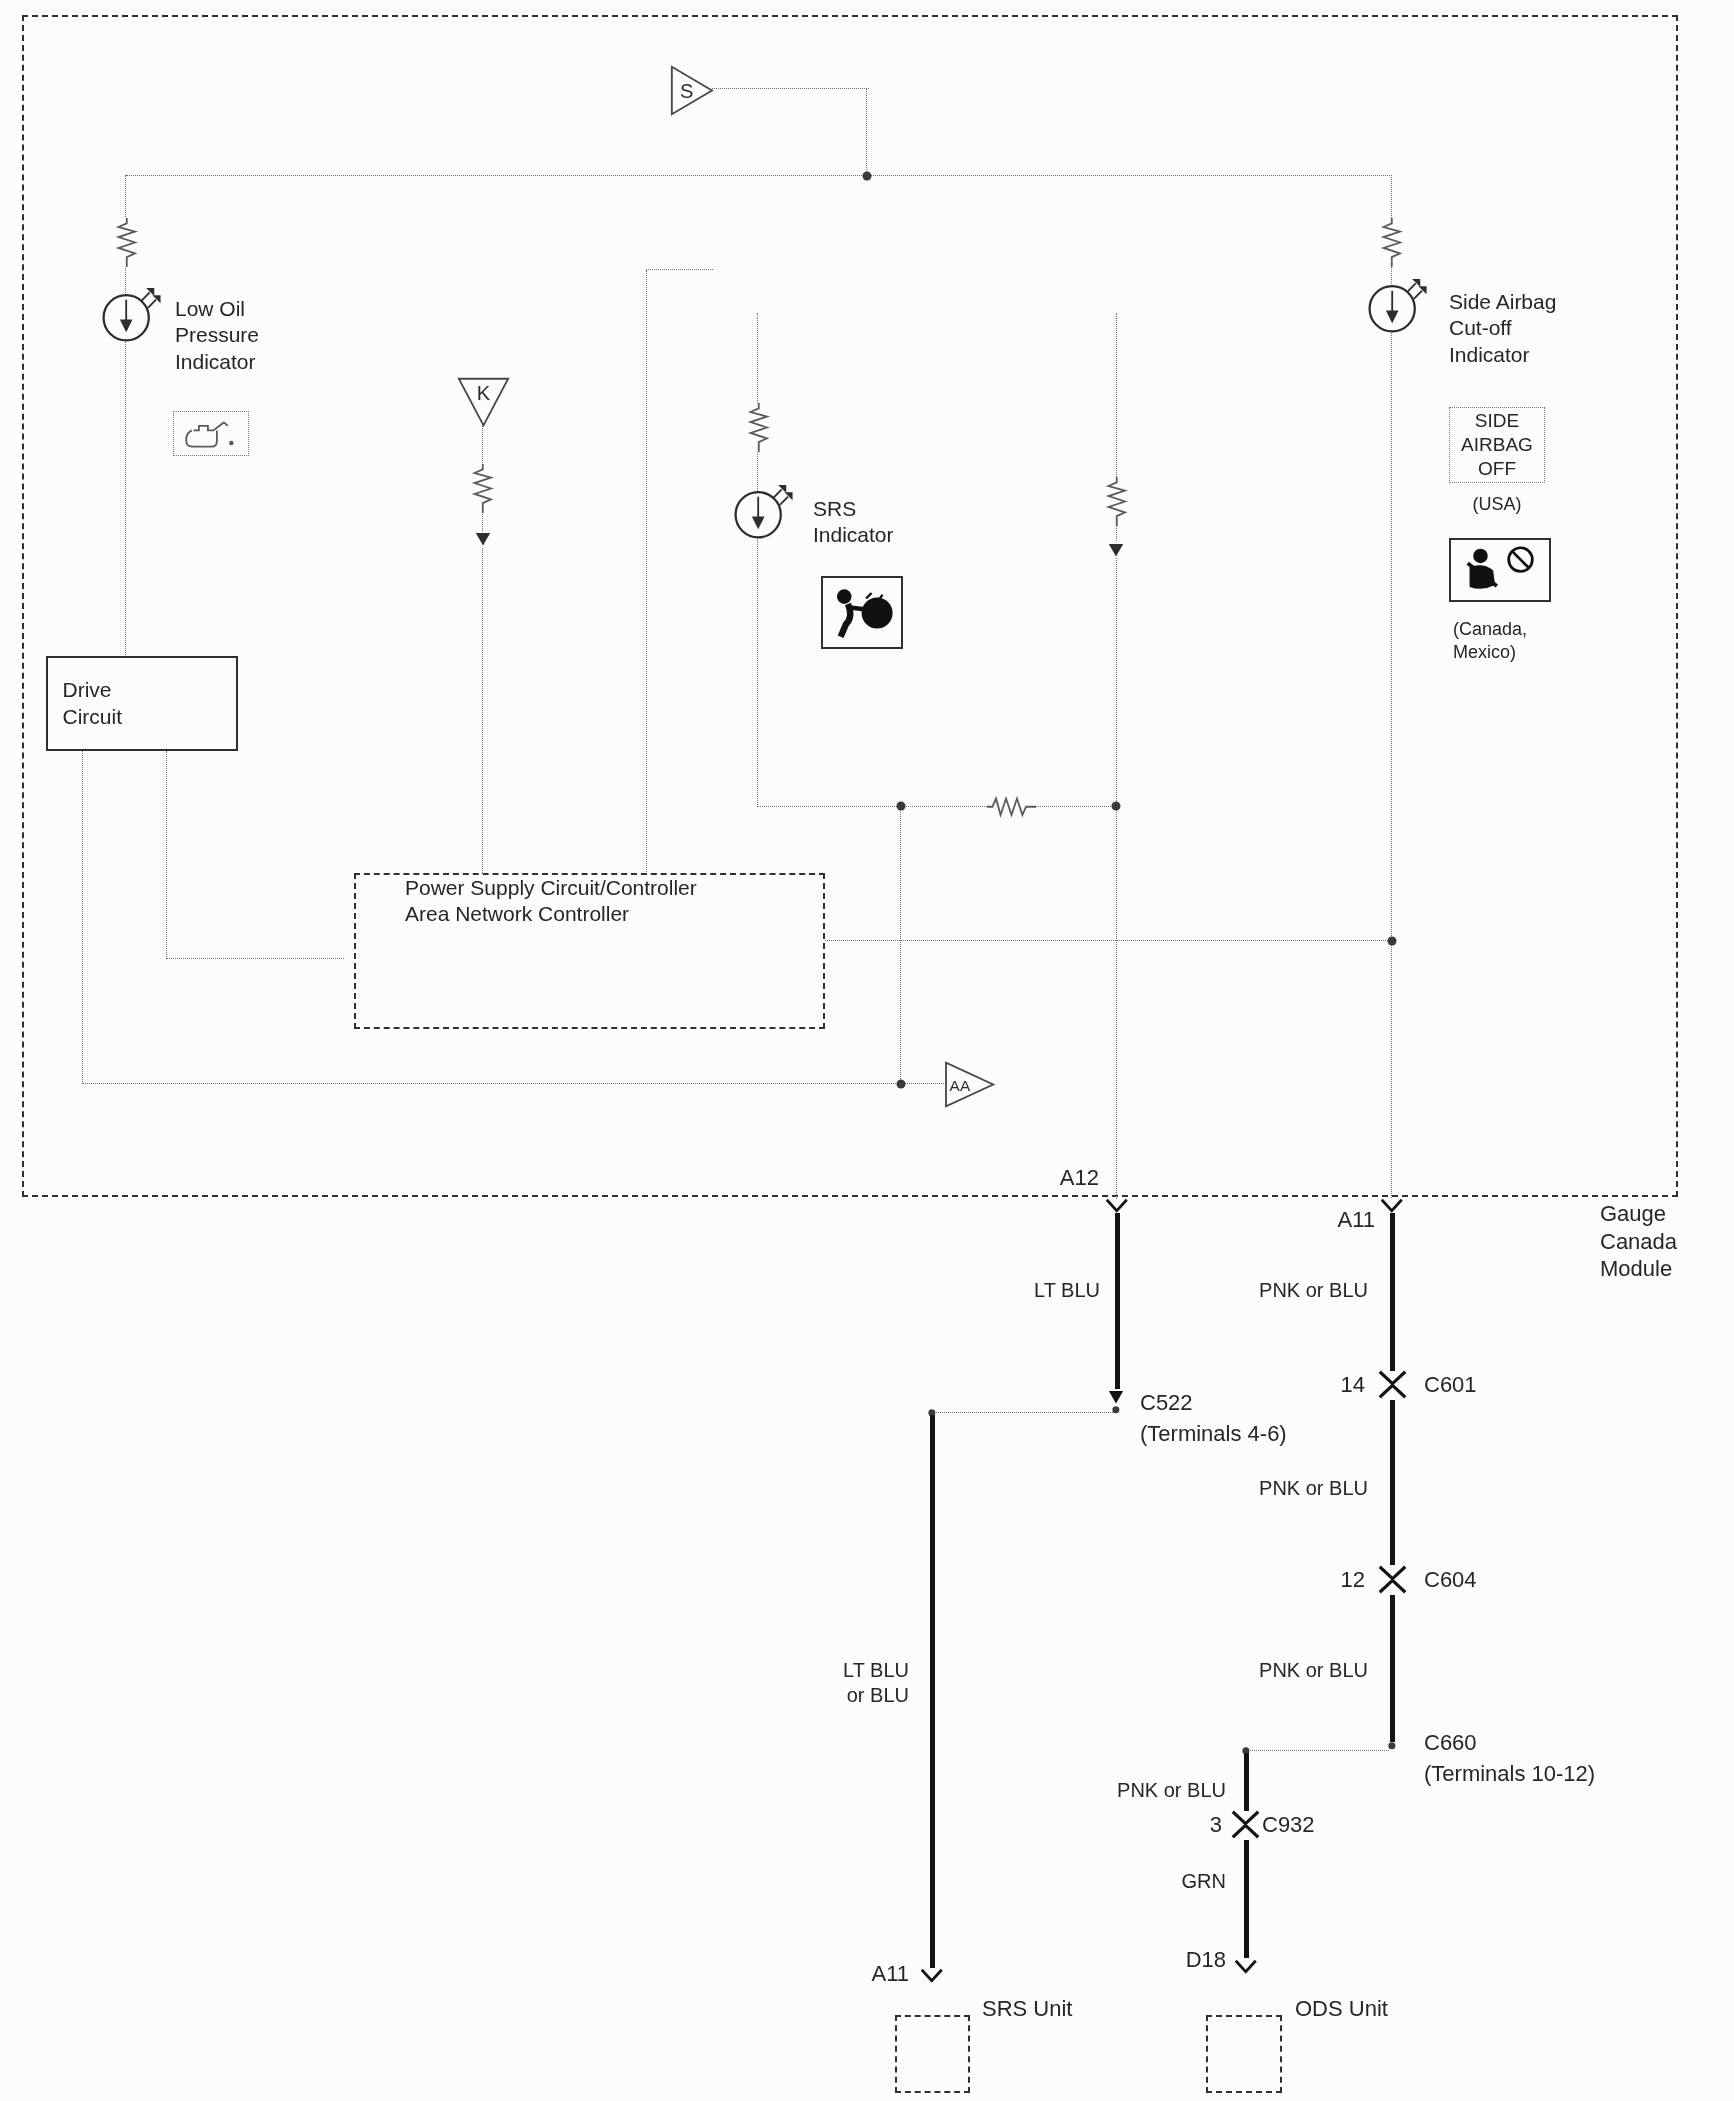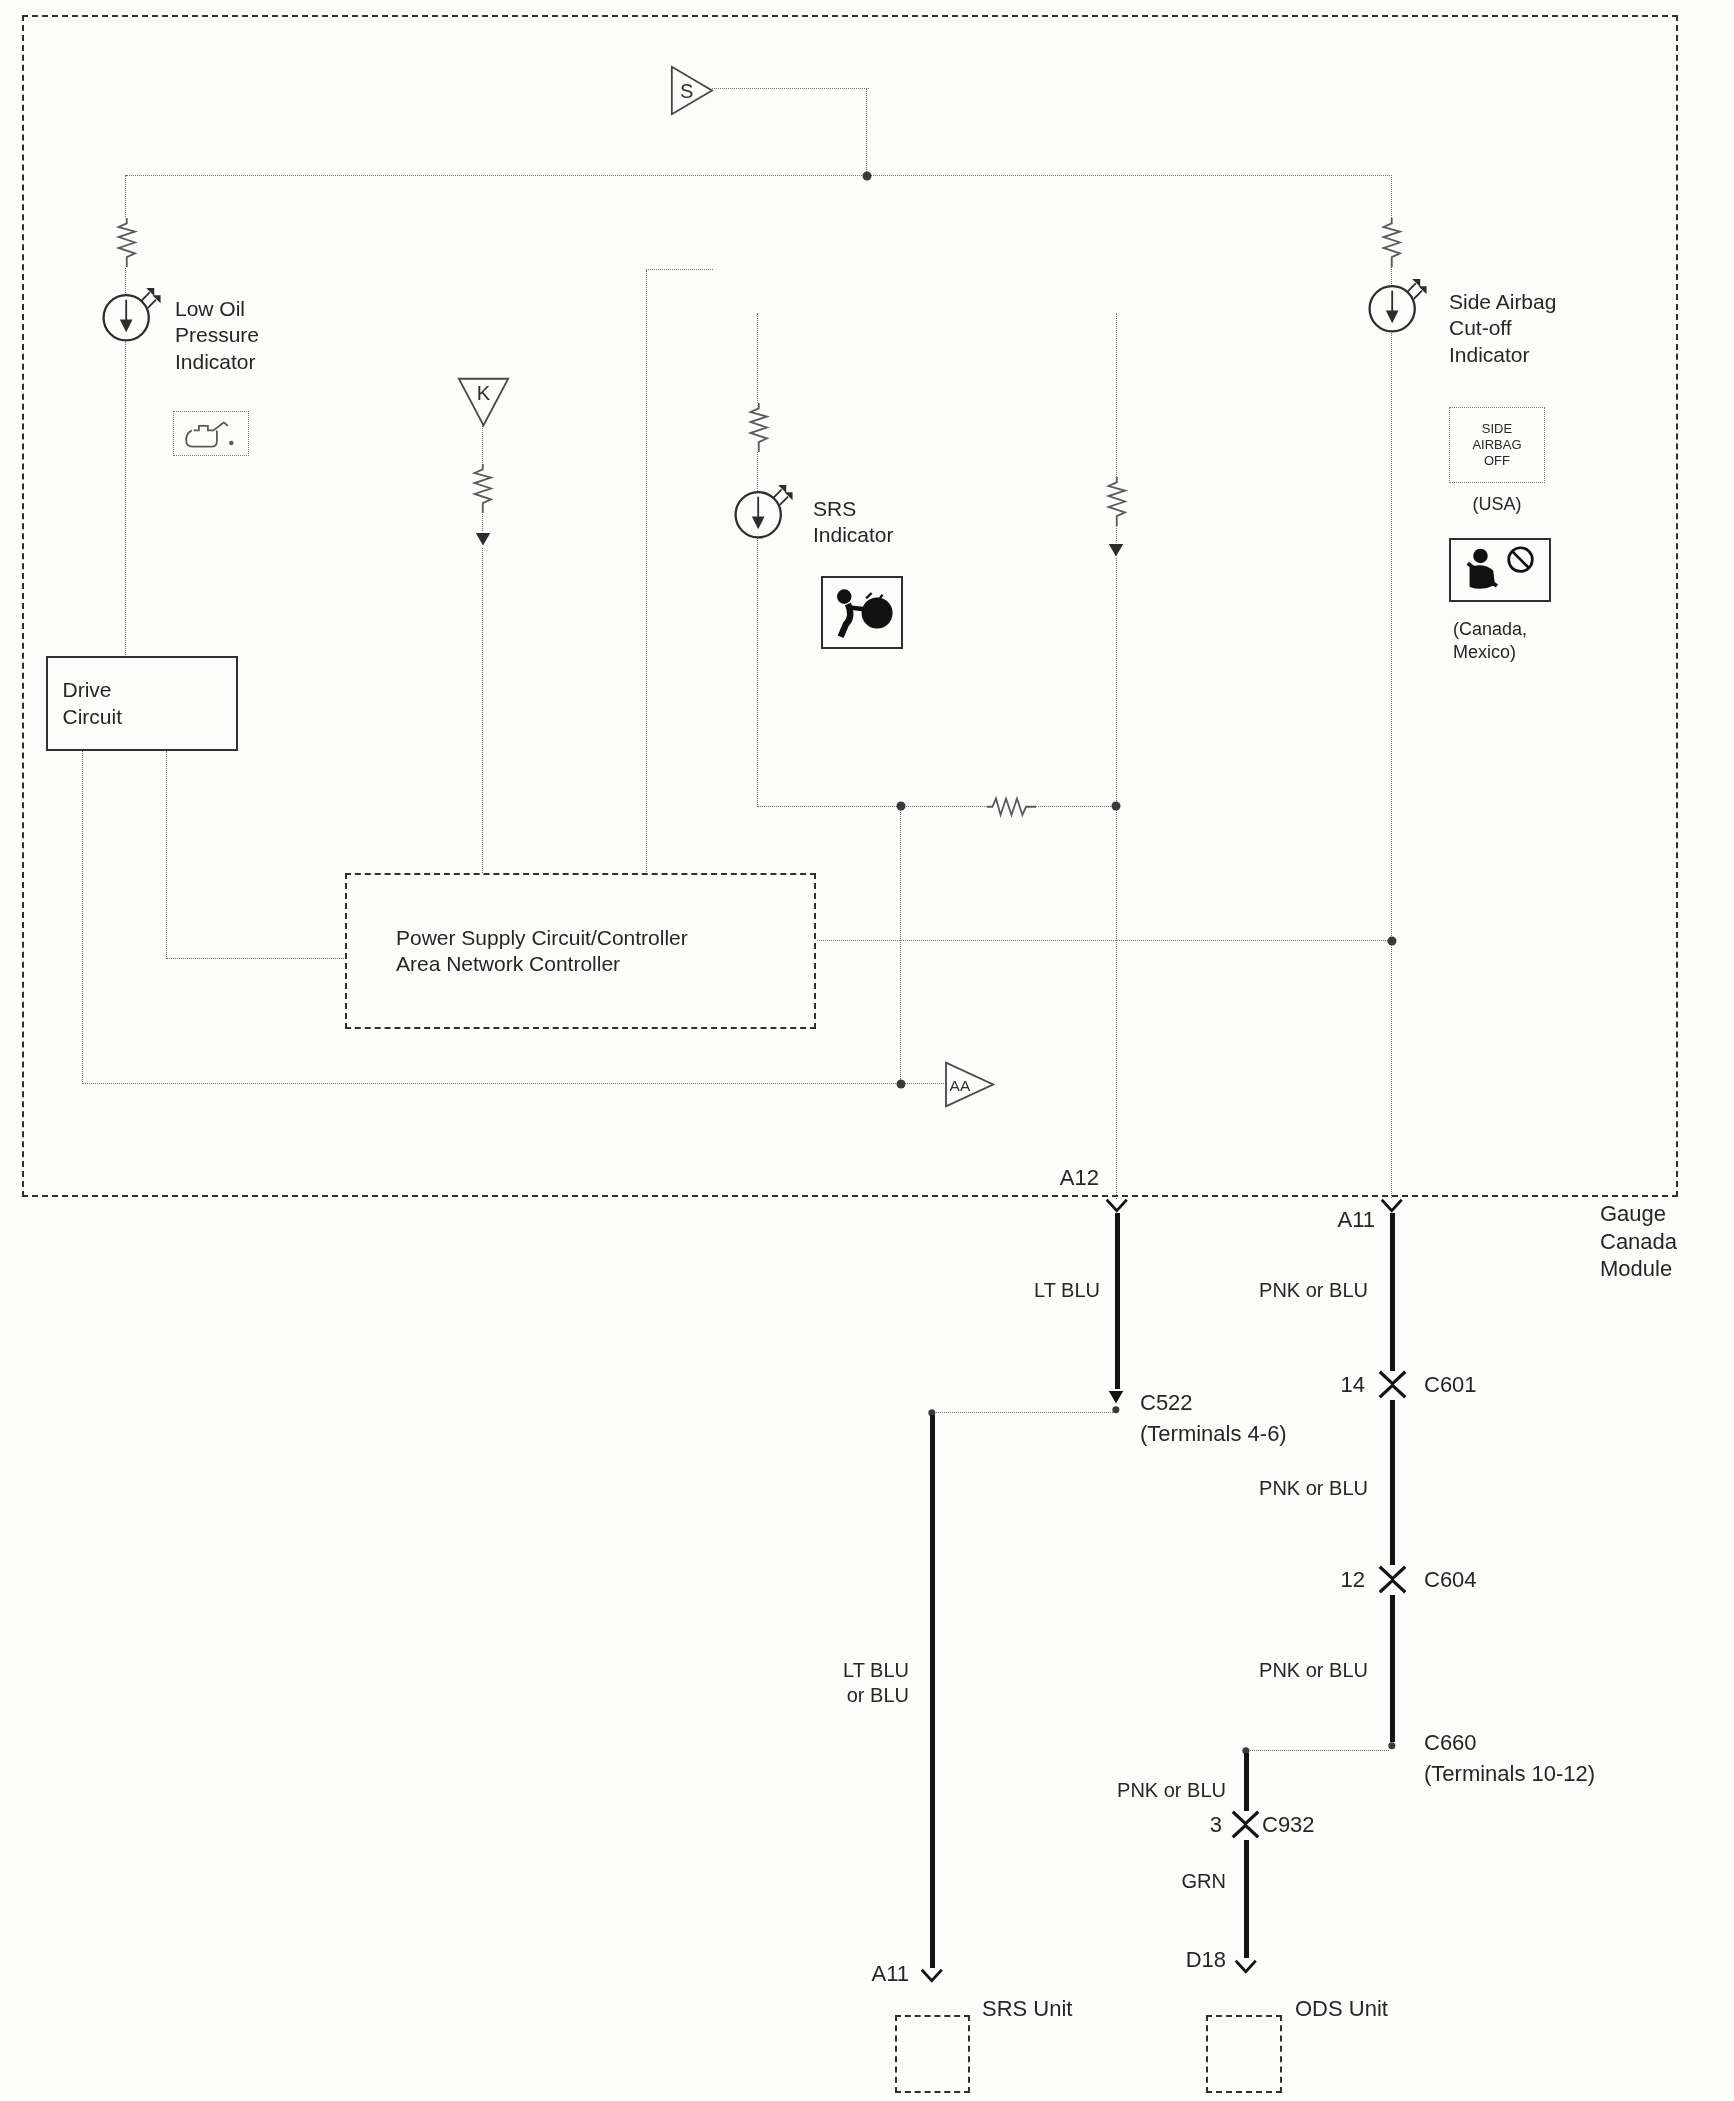--- a/index.html
+++ b/index.html
@@ -128,21 +128,21 @@
     <polygon points="3,3 3,51 55,27" fill="#fcfcfa" stroke="#474747" stroke-width="2"></polygon>
     <text x="7" y="34" font-family="Liberation Sans, sans-serif" font-size="17" fill="#2d2d2d">AA</text>
   </svg>
 
 
   <div class="box-solid" style="left:46px;top:656px;width:192px;height:95px;display:flex;align-items:center">
     <span class="lbl" style="position:static;padding-left:14.5px">Drive
 Circuit</span>
   </div>
 
-  <div class="box-dash" style="left:345px;top:873px;width:471px;height:156px;background:#fcfcfa;display:flex;align-items:center">
+  <div class="box-dash" style="left:354px;top:873px;width:471px;height:156px;background:#fcfcfa;display:flex;">
     <span class="lbl" style="position:static;padding-left:49px">Power Supply Circuit/Controller
 Area Network Controller</span>
   </div>
 
   <div class="lbl" style="left:175px;top:296px">Low Oil
 Pressure
 Indicator</div>
   <div class="box-dot ctr" style="left:173px;top:411px;width:76px;height:45px">
     <svg width="65" height="36" viewBox="0 0 72 40">
       <path d="M16 16 h6 v-5 h10 v5 h6 l12 -9 m0 0 l4 4" fill="none" stroke="#5a5a5a" stroke-width="2"></path>
@@ -160,21 +160,21 @@
       <path d="M26 28 L42 30" stroke="#111" stroke-width="5" fill="none"></path>
       <circle cx="56" cy="34" r="17" fill="#111"></circle>
       <path d="M44 18 l6 -6 m6 10 l6 -8" stroke="#111" stroke-width="2.5" fill="none"></path>
     </svg>
   </div>
 
   <div class="lbl" style="left:1449px;top:289px">Side Airbag
 Cut-off
 Indicator</div>
   <div class="box-dot ctr" style="left:1449px;top:407px;width:96px;height:76px">
-    <span style="position:static;white-space:pre-line;font-size:13px;line-height:1.25">SIDE
+    <span style="position:static;white-space:pre-line;font-size:19px;line-height:1.25">SIDE
 AIRBAG
 OFF</span>
   </div>
   <div class="lbl lbl20 ctr" style="left:1449px;top:493px;width:96px">(USA)</div>
   <div class="box-solid ctr" style="left:1449px;top:538px;width:102px;height:64px">
     <svg width="91" height="53" viewBox="0 0 100 58">
       <circle cx="28" cy="13" r="8" fill="#111"></circle>
       <path d="M16 25 Q32 20 42 29 L44 45 Q30 52 16 47 Z" fill="#111"></path>
       <line x1="14" y1="21" x2="46" y2="46" stroke="#111" stroke-width="4"></line>
       <circle cx="72" cy="17" r="13" fill="none" stroke="#111" stroke-width="3"></circle>

